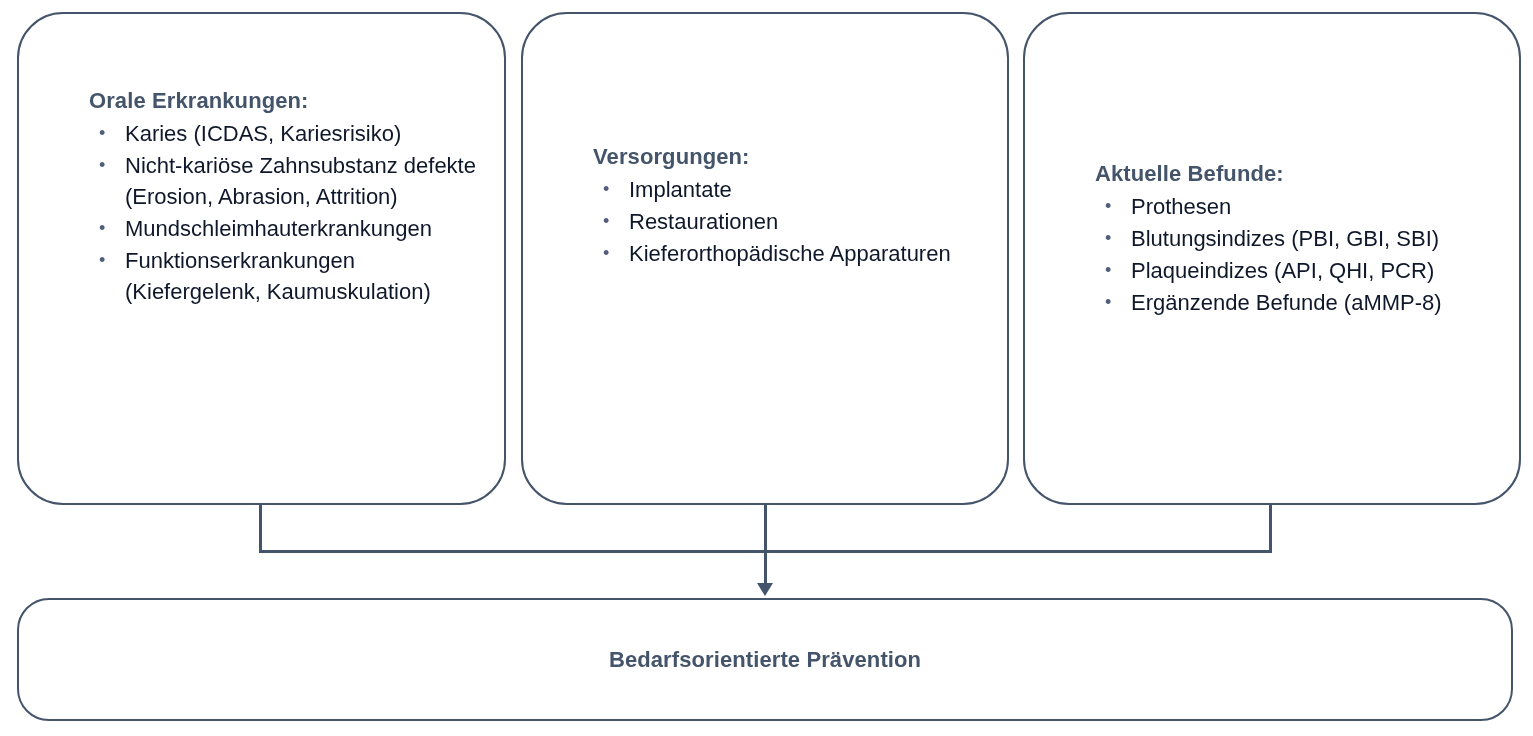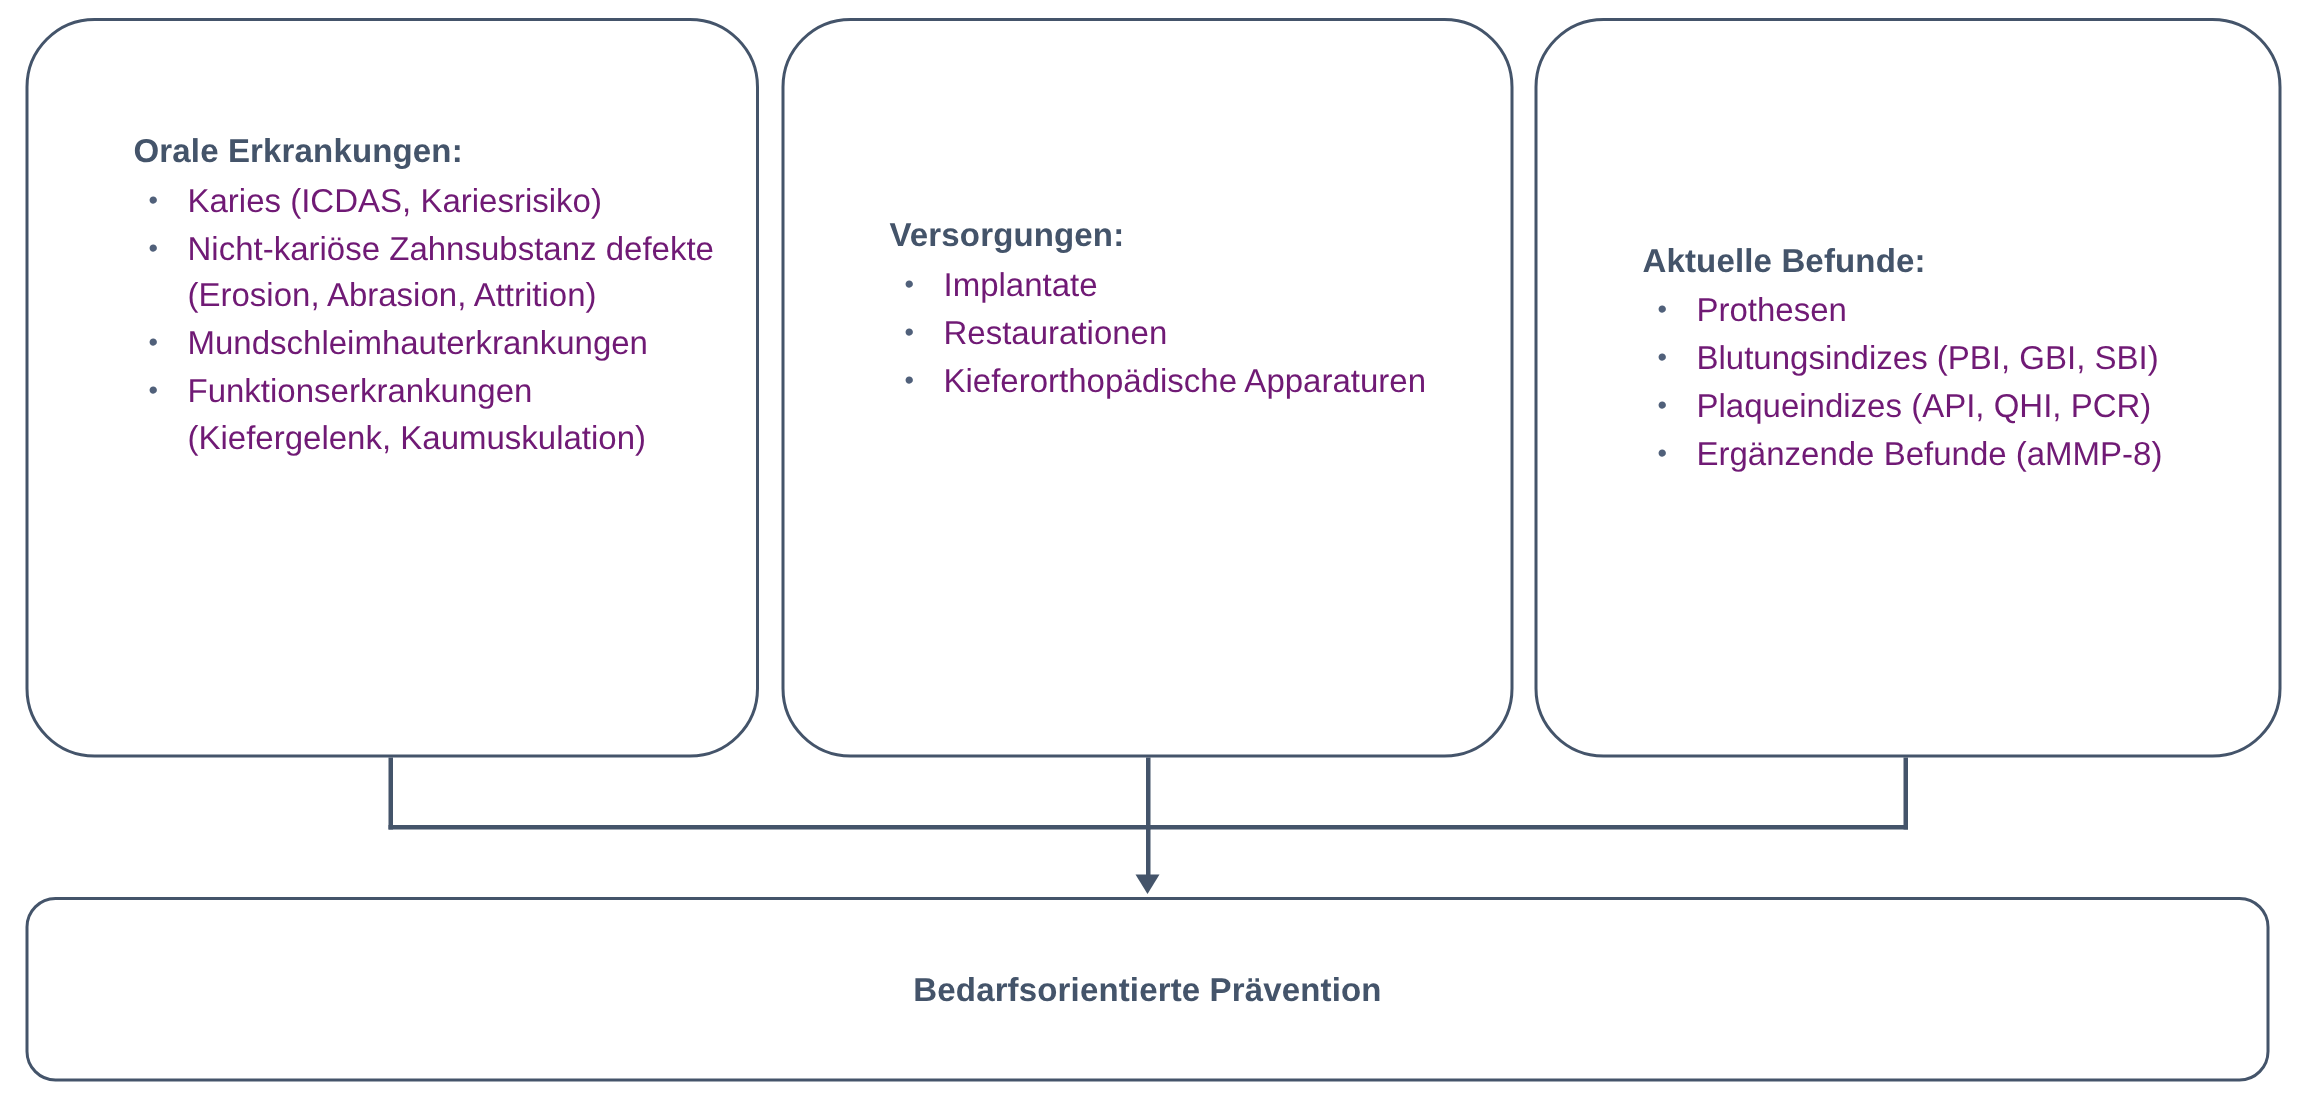--- a/index.html
+++ b/index.html
@@ -23,21 +23,21 @@
   .box {
     position: absolute;
     box-sizing: border-box;
     border: 2px solid #44546a;
     background: #ffffff;
   }
   .box-top {
     border-radius: 46px;
   }
   .box-bottom {
-    border-radius: 20px;
+    border-radius: 32px;
     display: flex;
     align-items: center;
     justify-content: center;
   }
 
   #box-oral     { left: 17px;   top: 12px;  width: 489px; height: 493px; }
   #box-care     { left: 521px;  top: 12px;  width: 488px; height: 493px; }
   #box-findings { left: 1023px; top: 12px;  width: 498px; height: 493px; }
   #box-outcome  { left: 17px;   top: 598px; width: 1496px; height: 123px; }
 
@@ -65,21 +65,21 @@
   ul.bullets {
     list-style: none;
     margin: 0;
     padding: 0;
   }
   ul.bullets li {
     position: relative;
     padding-left: 36px;
     font-size: 22px;
     line-height: 31px;
-    color: #701a75;
+    color: #0f172a;
     margin: 0 0 1px 0;
   }
   ul.bullets li::before {
     content: "\2022";
     position: absolute;
     left: 10px;
     top: 0;
     font-size: 18px;
     line-height: 31px;
     color: #50607a;

